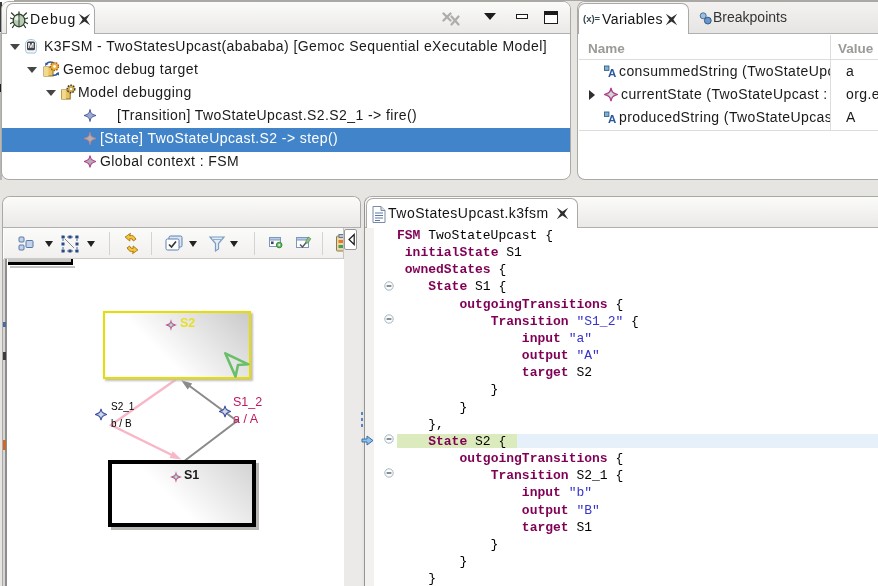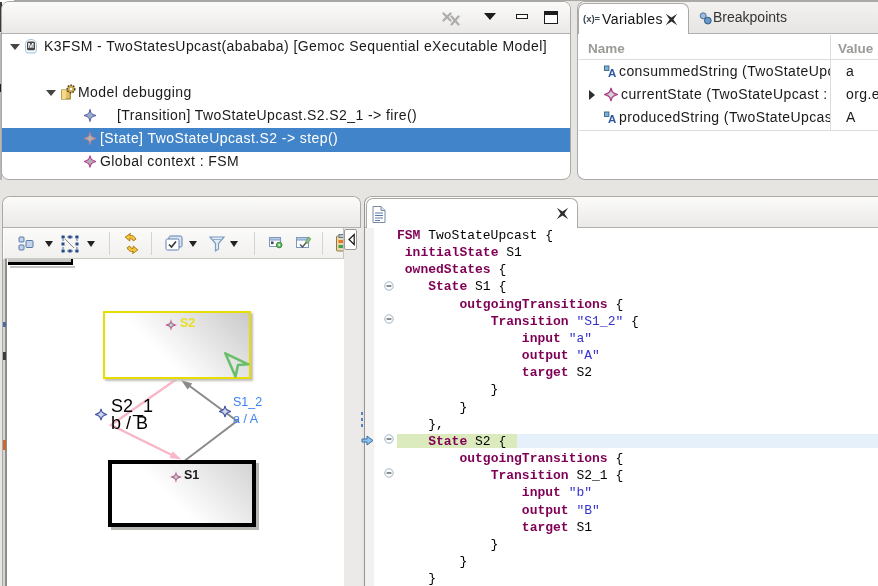--- a/index.html
+++ b/index.html
@@ -30,20 +30,42 @@
 <body>
 
 <div class="abs" style="left:0; top:0; width:878px; height:1px; background:#aaa8a5;"></div>
 <div class="abs" style="left:0; top:0; width:14px; height:14px; background:#fdfdfd;"></div>
 <div class="abs" style="left:0; top:2px; width:1.5px; height:30px; background:#3a3a3a;"></div>
 <div class="abs" style="left:0; top:33px; width:2px; height:147px; background:#bab8b6;"></div>
 <div class="abs" style="left:0; top:84px; width:2px; height:8px; background:#1e1e1e;"></div>
 
 <div class="panel" id="debugp" style="left:1px; top:1px; width:570px; height:179px; border-radius:8px;">
   <div class="tabstrip"></div>
+  <div class="tab" style="left:4px; width:89px;">
+    <svg class="abs" style="left:3px;top:7px" width="18" height="18" viewBox="0 0 18 18">
+      <g stroke="#2e3e2e" stroke-width="1.3" stroke-linecap="round">
+        <line x1="4.2" y1="4.5" x2="1.5" y2="2"></line>
+          <line x1="13.8" y1="4.5" x2="16.5" y2="2"></line>
+        <line x1="3.2" y1="8" x2="0.2" y2="7"></line>
+          <line x1="14.8" y1="8" x2="17.8" y2="7"></line>
+        <line x1="3.2" y1="11" x2="0.5" y2="12.5"></line>
+          <line x1="14.8" y1="11" x2="17.5" y2="12.5"></line>
+        <line x1="4.5" y1="13.5" x2="2.5" y2="16.5"></line>
+          <line x1="13.5" y1="13.5" x2="15.5" y2="16.5"></line>
+        <line x1="9" y1="3.5" x2="9" y2="1"></line>
+      </g>
+      <ellipse cx="9" cy="9.5" rx="5.8" ry="6.3" fill="#b8ccb2" stroke="#2e3e2e" stroke-width="1.2"></ellipse>
+      <ellipse cx="7.2" cy="7.2" rx="2.6" ry="2.2" fill="#e8f0e4"></ellipse>
+      <line x1="9" y1="3.4" x2="9" y2="15.6" stroke="#2e3e2e" stroke-width="1"></line>
+    </svg>
+    <span class="abs" style="left:23px; top:6.5px; letter-spacing:1px;">Debug</span>
+    <svg class="abs" style="left:71px;top:9px" width="13" height="13" viewBox="0 0 13 13">
+      <path d="M0.8 0.8 L6.5 4.6 L12.2 0.8 L8.4 6.5 L12.2 12.2 L6.5 8.4 L0.8 12.2 L4.6 6.5 Z" fill="#2e2e2e"></path>
+    </svg>
+  </div>
 
   <svg class="abs" style="left:440px;top:9px" width="20" height="16" viewBox="0 0 20 16">
     <g stroke="#adadad" stroke-width="2.3" stroke-linecap="round">
       <line x1="1.5" y1="2.5" x2="8.5" y2="9.5"></line>
         <line x1="8.5" y1="2.5" x2="1.5" y2="9.5"></line>
       <line x1="9.5" y1="5.5" x2="16.5" y2="13.5"></line>
         <line x1="16.5" y1="5.5" x2="9.5" y2="13.5"></line>
     </g>
   </svg>
   <div class="tri" style="left:482px; top:11px; border-left-width:6px; border-right-width:6px; border-top-width:7px; border-top-color:#1c1c1c;"></div>
@@ -51,20 +73,34 @@
   <div class="abs" style="left:542px; top:9px; width:14px; height:13px; border:1.6px solid #1c1c1c; border-top-width:4px; background:#fff;"></div>
 
   <div class="trow" style="left:0; top:32.5px; width:100%;">
     <div class="tri" style="left:8px;"></div>
     <svg class="abs" style="left:22px;top:4px" width="14" height="15" viewBox="0 0 14 15">
       <path d="M7 0.5 C11 0.5 13 3 12.5 7 C12.3 10 13 12 11 14 L3 14 C1 12 1.7 10 1.5 7 C1 3 3 0.5 7 0.5 Z" fill="#f4f9fc" stroke="#a0c4dc" stroke-width="1"></path>
       <rect x="3" y="2.6" width="8" height="8.6" rx="1.5" fill="#46464a"></rect>
       <text x="7" y="9.3" font-size="7.5" font-weight="bold" fill="#fff" text-anchor="middle" font-family="Liberation Sans">M</text>
     </svg>
     <span class="abs" style="left:42px;">K3FSM - TwoStatesUpcast(abababa) [Gemoc Sequential eXecutable Model]</span>
+  </div>
+  <div class="trow" style="left:0; top:55.5px; width:100%;">
+    <div class="tri" style="left:25px;"></div>
+    <svg class="abs" style="left:41px;top:3px" width="17" height="17" viewBox="0 0 17 17">
+      <rect x="1" y="6" width="9" height="9" fill="#e8c160" stroke="#8a6d1c" stroke-width="1"></rect>
+      <rect x="1" y="6" width="4.5" height="9" fill="#f2d98c"></rect>
+      <circle cx="11.5" cy="5.5" r="4" fill="#f0b040" stroke="#a05c10" stroke-width="1.3" stroke-dasharray="1.6 1.2"></circle>
+      <circle cx="11.5" cy="5.5" r="1.4" fill="#fff"></circle>
+      <path d="M3 3 Q6 0 10 1.5" fill="none" stroke="#2a5a9a" stroke-width="1.5"></path>
+      <path d="M2 5 L2.5 1.5 L5.5 3 Z" fill="#2a5a9a"></path>
+      <path d="M10 14 Q13 15 15 12" fill="none" stroke="#2a5a9a" stroke-width="1.5"></path>
+      <path d="M16 14.5 L15.8 11 L12.8 12.8 Z" fill="#2a5a9a"></path>
+    </svg>
+    <span class="abs" style="left:61px;">Gemoc debug target</span>
   </div>
   <div class="trow" style="left:0; top:78.5px; width:100%;">
     <div class="tri" style="left:44px;"></div>
     <svg class="abs" style="left:59px;top:3px" width="15" height="16" viewBox="0 0 15 16">
       <rect x="0.7" y="6" width="8.5" height="9" fill="#e8c160" stroke="#8a6d1c" stroke-width="1"></rect>
       <rect x="0.7" y="6" width="4.2" height="9" fill="#f2d98c"></rect>
       <circle cx="10" cy="5" r="3.8" fill="#c8a84a" stroke="#4a3520" stroke-width="1.4" stroke-dasharray="1.5 1.3"></circle>
       <circle cx="10" cy="5" r="1.3" fill="#fff"></circle>
     </svg>
     <span class="abs" style="left:76px;">Model debugging</span>
@@ -245,46 +281,47 @@
       <path d="M6 0 C6.7 4 7.1 4.4 12 6 C7.1 7.6 6.7 8 6 12 C5.3 8 4.9 7.6 0 6 C4.9 4.4 5.3 4 6 0 Z" fill="#c43a8e"></path>
       <path d="M6 2.9 L9.1 6 L6 9.1 L2.9 6 Z" fill="#9e9e9e"></path>
       <path d="M6 4.5 L7.5 6 L6 7.5 L4.5 6 Z" fill="#d8d8d8"></path>
     </svg>
     <span class="abs" style="left:181px; top:209px; font-size:12.5px; font-weight:bold; color:#1a1a1a;">S1</span>
 
     <svg class="sparkle" style="left:92px;top:149px" width="12" height="13" viewBox="0 0 12 12">
       <path d="M6 0.3 C6.8 4 7.2 4.4 11.7 6 C7.2 7.6 6.8 8 6 11.7 C5.2 8 4.8 7.6 0.3 6 C4.8 4.4 5.2 4 6 0.3 Z" fill="#aab4d6" stroke="#3c50a0" stroke-width="1.1"></path>
       <path d="M6 3.4 L8.4 6 L6 8.6 L3.6 6 Z" fill="#d2d8ea"></path>
     </svg>
-    <div class="abs" style="left:108px; top:139px; font-size:18px; color:#000; line-height:17px;">S2_1<br>b / B</div>
+    <div class="abs" style="left:108px; top:139px; font-size:10px; color:#000; line-height:17px;">S2_1<br>b / B</div>
     <svg class="sparkle" style="left:216px;top:146px" width="12" height="13" viewBox="0 0 12 12">
       <path d="M6 0.3 C6.8 4 7.2 4.4 11.7 6 C7.2 7.6 6.8 8 6 11.7 C5.2 8 4.8 7.6 0.3 6 C4.8 4.4 5.2 4 6 0.3 Z" fill="#aab4d6" stroke="#3c50a0" stroke-width="1.1"></path>
       <path d="M6 3.4 L8.4 6 L6 8.6 L3.6 6 Z" fill="#d2d8ea"></path>
     </svg>
-    <div class="abs" style="left:230px; top:135px; font-size:12.5px; color:#3b82f6; line-height:17px;">S1_2<br>a / A</div>
+    <div class="abs" style="left:230px; top:135px; font-size:12.5px; color:#be185d; line-height:17px;">S1_2<br>a / A</div>
   </div>
 
   <div class="abs" style="left:357.5px; top:215px; width:2.5px; height:3px; background:#5585c5;"></div>
   <div class="abs" style="left:357.5px; top:221px; width:2.5px; height:3px; background:#5585c5;"></div>
   <div class="abs" style="left:357.5px; top:227px; width:2.5px; height:3px; background:#5585c5;"></div>
 </div>
 
 <div class="panel" id="codep" style="left:364px; top:196px; width:514px; height:390px; border-radius:8px 0 0 0; border-right:none; border-bottom:none; border-left-color:#969492;">
   <div class="tabstrip" style="height:31px; border-radius:7px 0 0 0;"></div>
   <div class="tab" style="left:1px; width:212px; height:30px;">
     <svg class="abs" style="left:4.5px;top:7px" width="14" height="17" viewBox="0 0 14 17">
       <path d="M1 0.5 L9 0.5 L13 4.5 L13 16.5 L1 16.5 Z" fill="#fff" stroke="#7a8aa0"></path>
       <path d="M9 0.5 L9 4.5 L13 4.5" fill="#d8e0ea" stroke="#7a8aa0"></path>
       <g stroke="#5878b0">
           <line x1="3" y1="7" x2="11" y2="7"></line>
           <line x1="3" y1="9.5" x2="11" y2="9.5"></line>
           <line x1="3" y1="12" x2="11" y2="12"></line>
           <line x1="3" y1="14.5" x2="8" y2="14.5"></line>
         </g>
     </svg>
+    <span class="abs" style="left:21px; top:6px; letter-spacing:0.5px;">TwoStatesUpcast.k3fsm</span>
     <svg class="abs" style="left:189px;top:8px" width="13" height="13" viewBox="0 0 13 13">
       <path d="M0.8 0.8 L6.5 4.6 L12.2 0.8 L8.4 6.5 L12.2 12.2 L6.5 8.4 L0.8 12.2 L4.6 6.5 Z" fill="#2e2e2e"></path>
     </svg>
   </div>
 
   <div class="abs" style="left:0px; top:31px; width:9px; height:359px; background:#f2f1ef;"></div>
 
   <div class="abs" style="left:31.5px; top:236.5px; width:120.5px; height:14px; background:#dcebbe;"></div>
   <div class="abs" style="left:152px; top:236.5px; width:362px; height:14px; background:#e6f0fa;"></div>
 

